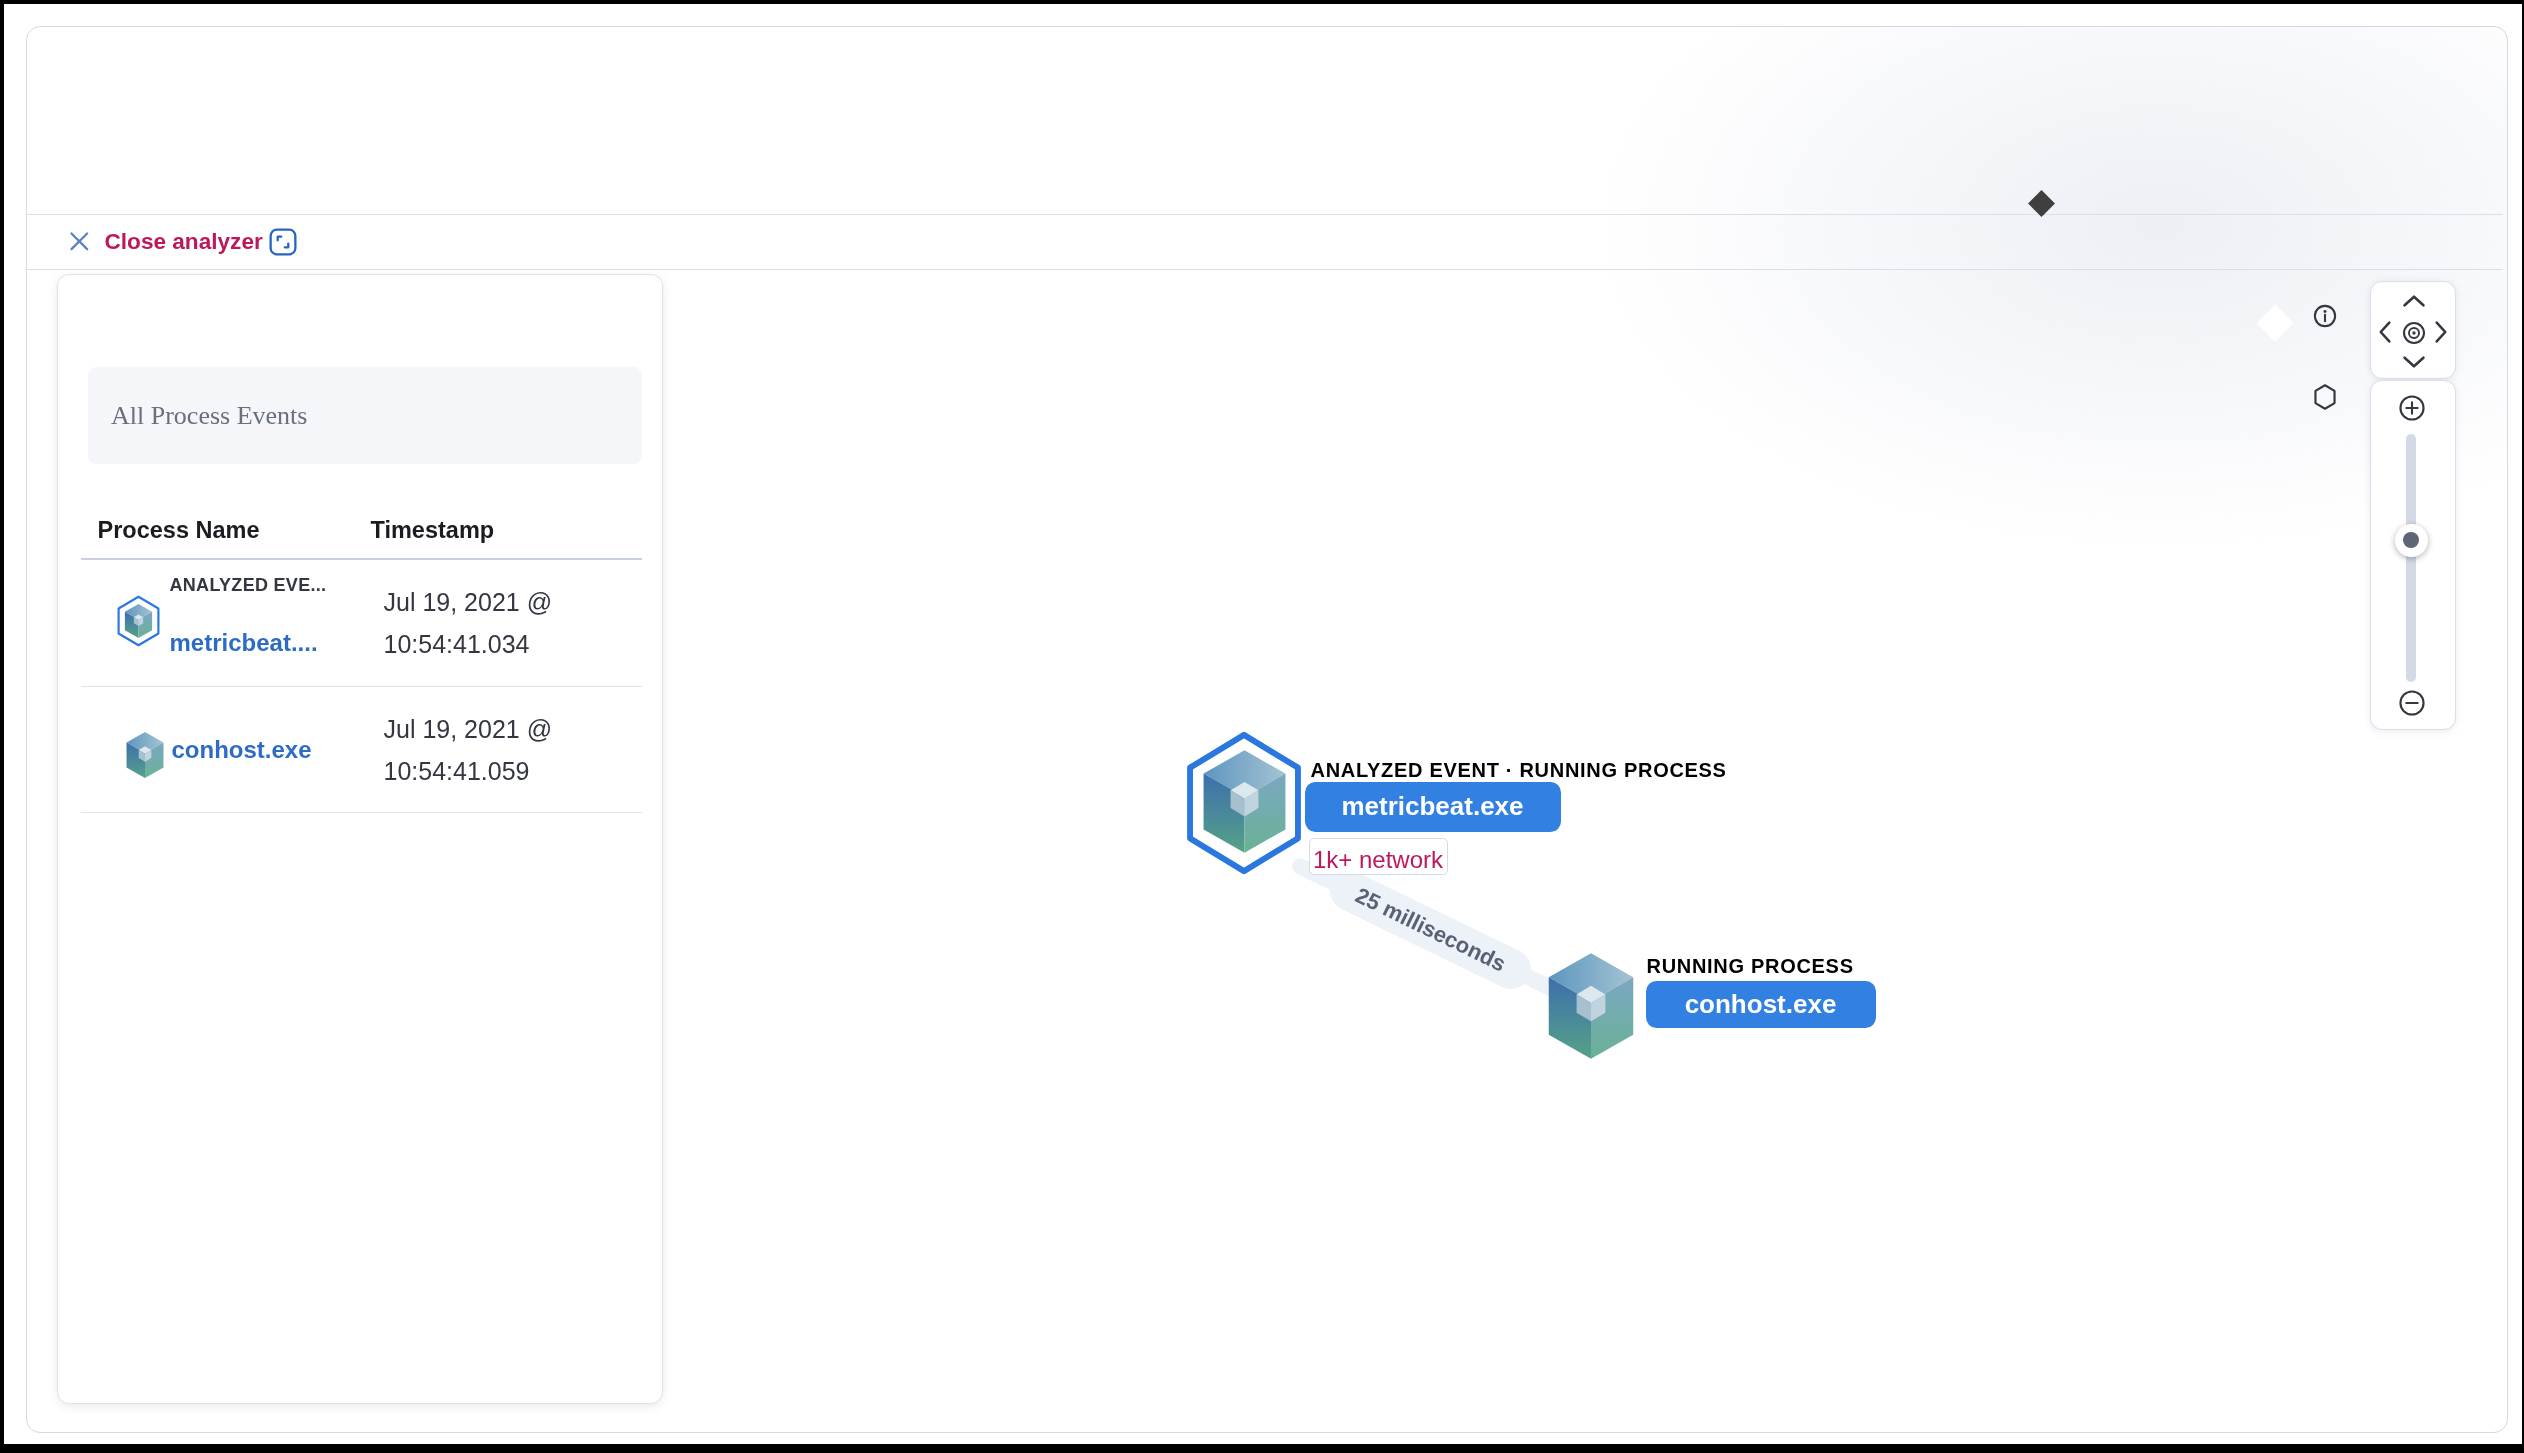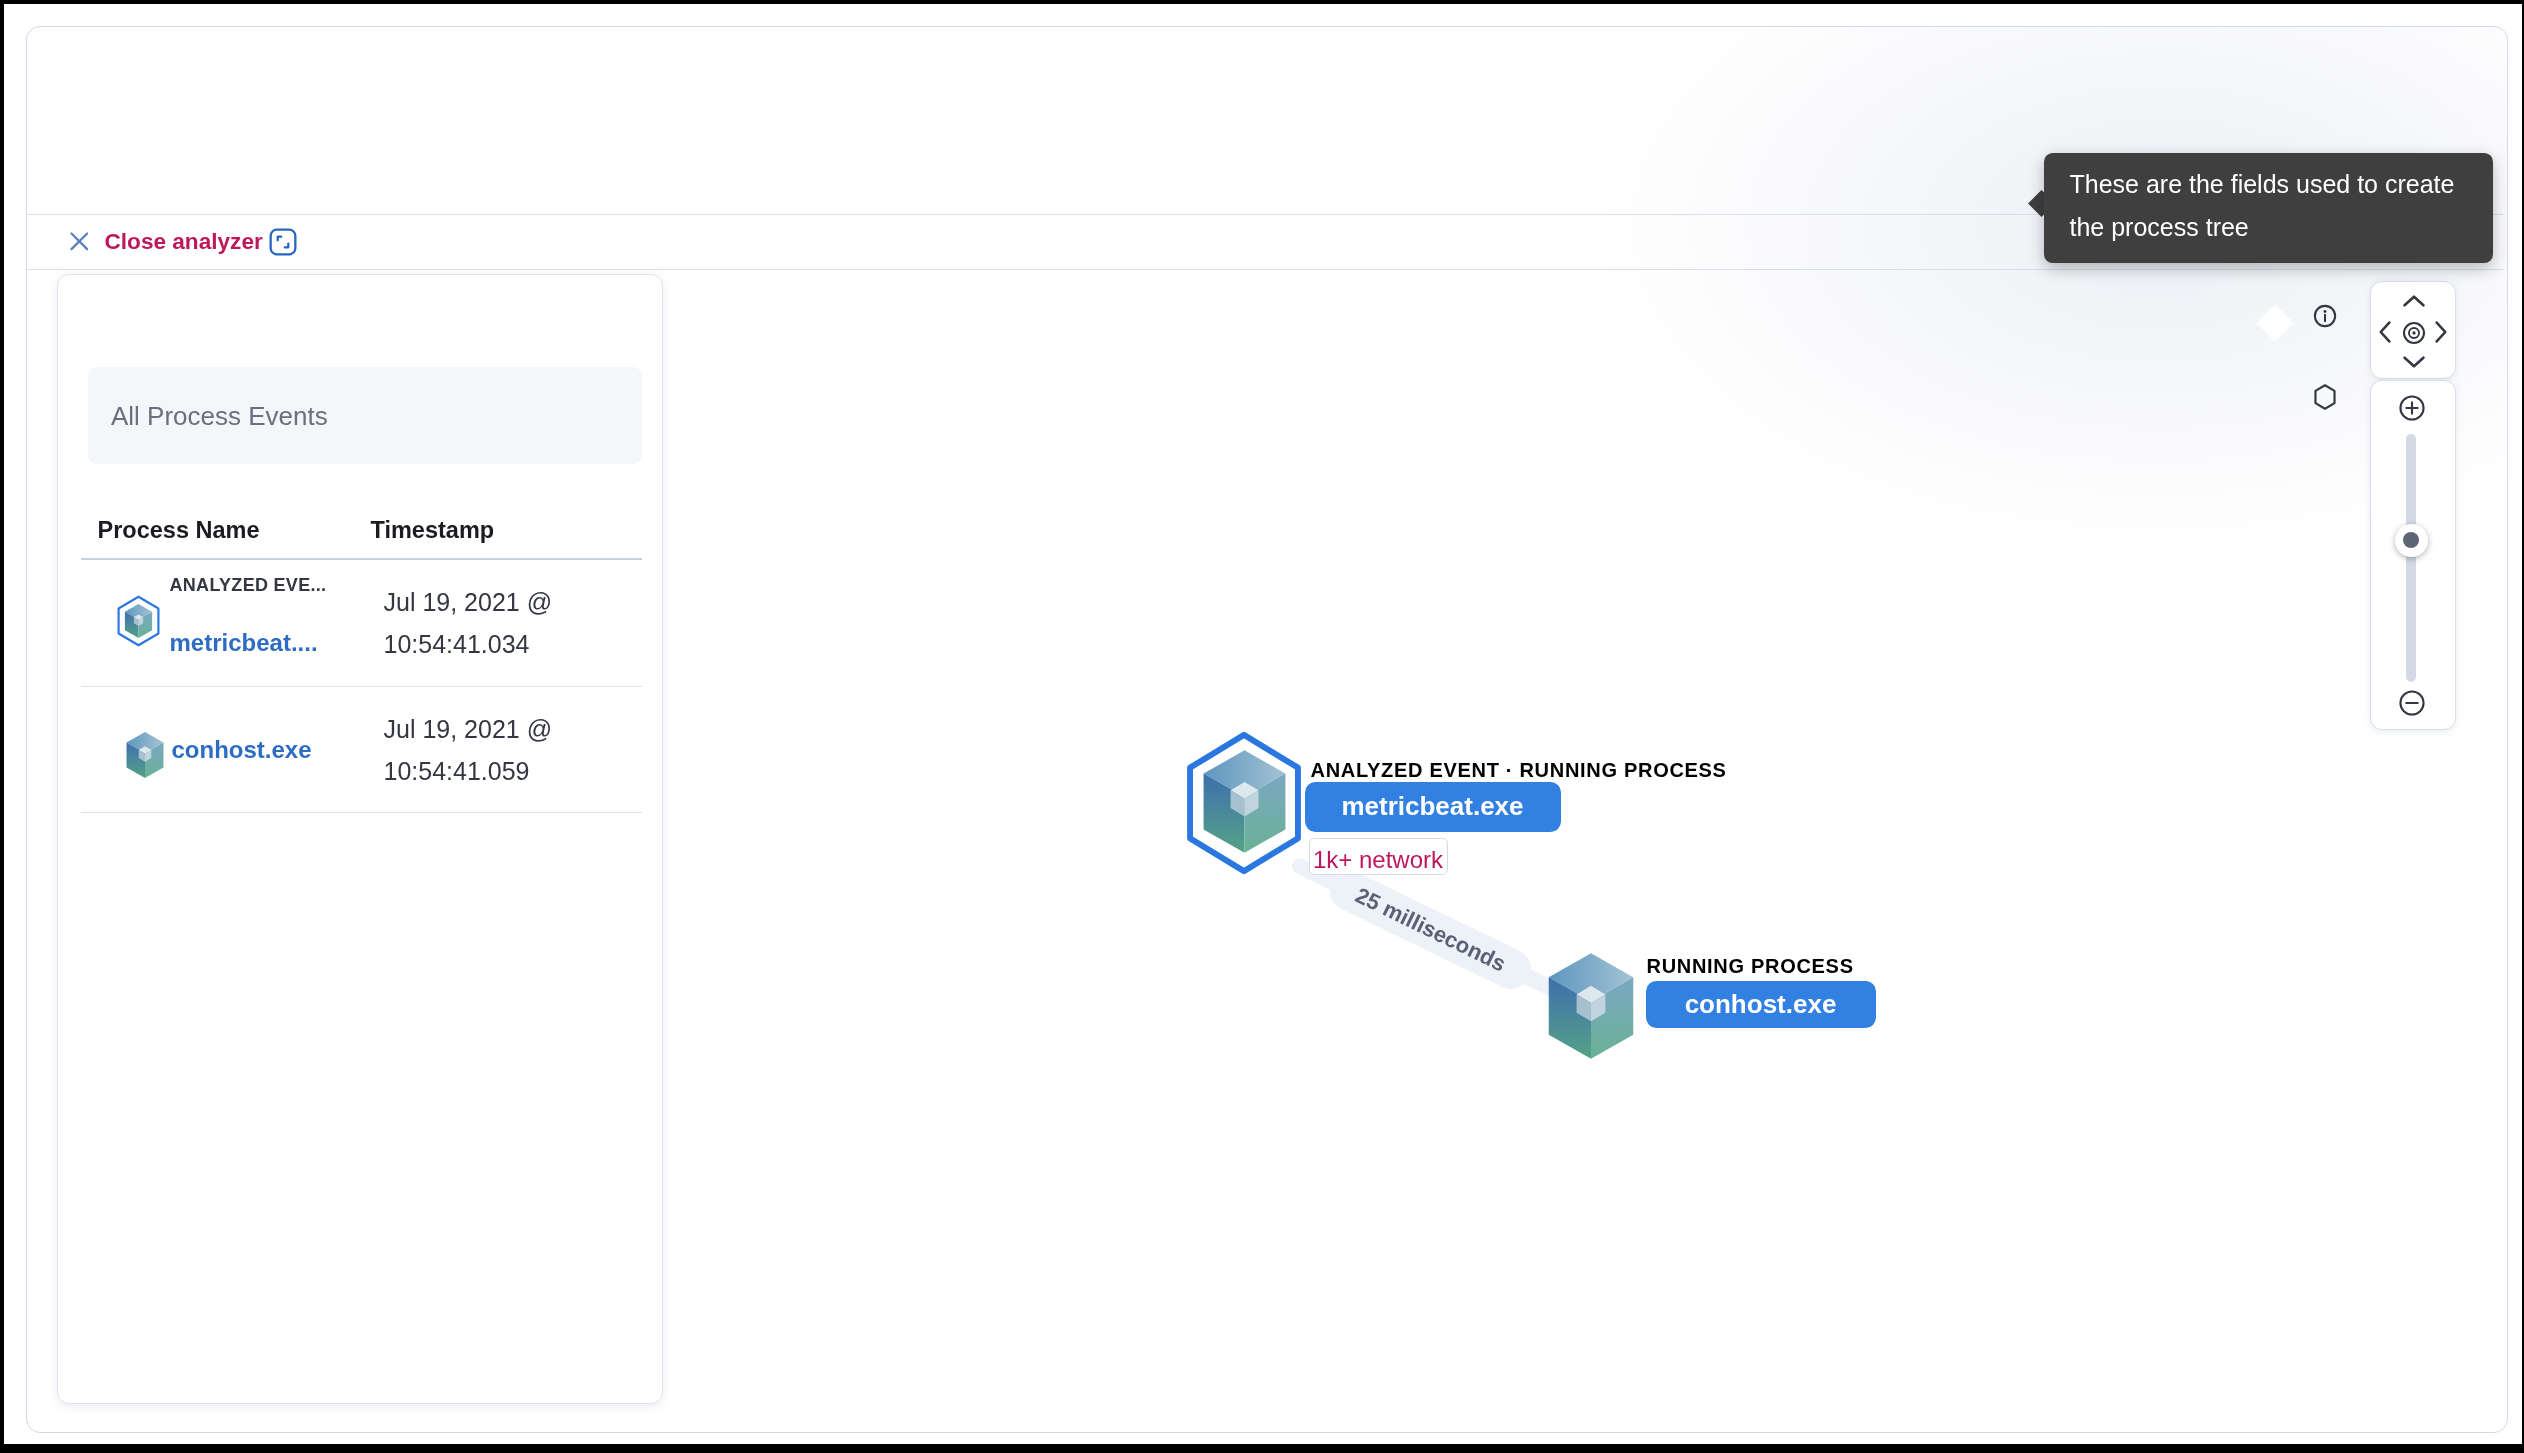--- a/index.html
+++ b/index.html
@@ -17,21 +17,21 @@
   .t{position:absolute;transform:translateY(-50%);white-space:nowrap;}
   .divider{position:absolute;height:1.7px;background:#d9dee9;}
   
   .close-label{left:101px;top:238px;font-size:22.6px;font-weight:600;color:#be185d;}
   
   .card{
     position:absolute;left:53px;top:270px;width:604px;height:1128px;background:#fff;
     border:0.9px solid #dde3ec;border-radius:12px;box-shadow:0 2.6px 8.7px rgba(110,120,140,.14);z-index:5;
   }
   .graybox{position:absolute;left:30px;top:92px;width:554px;height:97px;background:#f4f6fa;border-radius:8.7px;}
-  .graybox .t{left:23.5px;top:49px;font-size:26px;color:#69707d;}
+  .graybox .t{left:23.5px;top:49px;font-size:26px;color:#69707d;font-family:Liberation Serif, serif;}
   .colhdr{font-weight:700;color:#1a1c21;font-size:23.5px;}
   .badge-sm{font-size:18px;font-weight:800;color:#343741;letter-spacing:0.3px;}
   .plink{font-size:24px;font-weight:700;color:#2e6cc4;}
   .ts{font-size:25px;color:#343741;}
   .cardline{position:absolute;left:23.5px;width:561px;height:1.7px;background:#dfe4ec;}
   
   .edge-band{
     position:absolute;left:1289px;top:851px;width:306px;height:15.6px;background:#edf1f8;
     transform:rotate(25.9deg);transform-origin:0 7.8px;border-radius:7.8px;z-index:2;
   }
@@ -199,24 +199,20 @@
       </svg>
   </div>
   <div class="t node-kind" style="left:1643px;top:962px;z-index:6">RUNNING PROCESS</div>
   <div class="node-pill" style="left:1642px;top:977px;width:230px;height:47px">
     <span>conhost.exe</span>
   </div>
 
   <div class="popup-pointer"></div>
 
   <div class="tooltip-arrow"></div>
-  <div class="tooltip">
-    <div class="t" style="top:31px">These are the fields used to create</div>
-    <div class="t" style="top:74px">the process tree</div>
-  </div>
 
   <div class="icon-btn" style="left:2309px;top:300px;width:24px;height:24px;z-index:10">
     <svg width="24" height="24" viewBox="0 0 28 28">
       <circle cx="14" cy="14" r="11.8" fill="none" stroke="#343741" stroke-width="2.4"></circle>
       <circle cx="14" cy="8.7" r="1.7" fill="#343741"></circle>
       <path d="M14 12.5 V20" stroke="#343741" stroke-width="2.4" stroke-linecap="round"></path>
     </svg>
   </div>
   <div class="icon-btn" style="left:2309px;top:380px;width:24px;height:26px;z-index:10">
     <svg width="24" height="26" viewBox="0 0 104 120">

